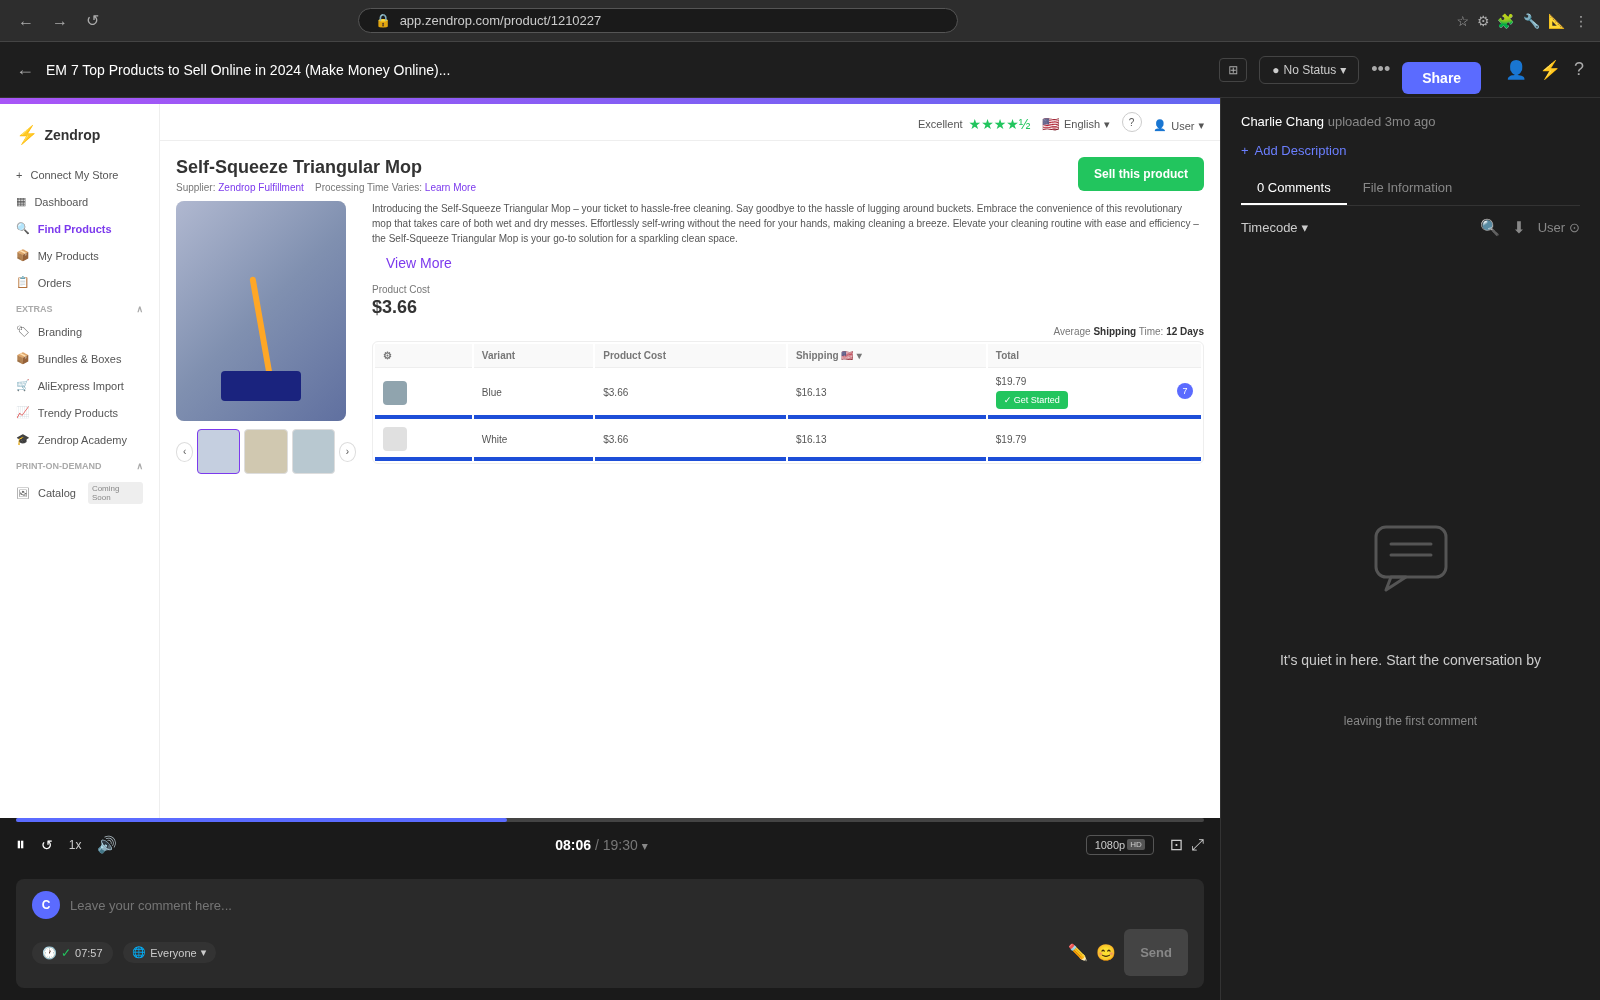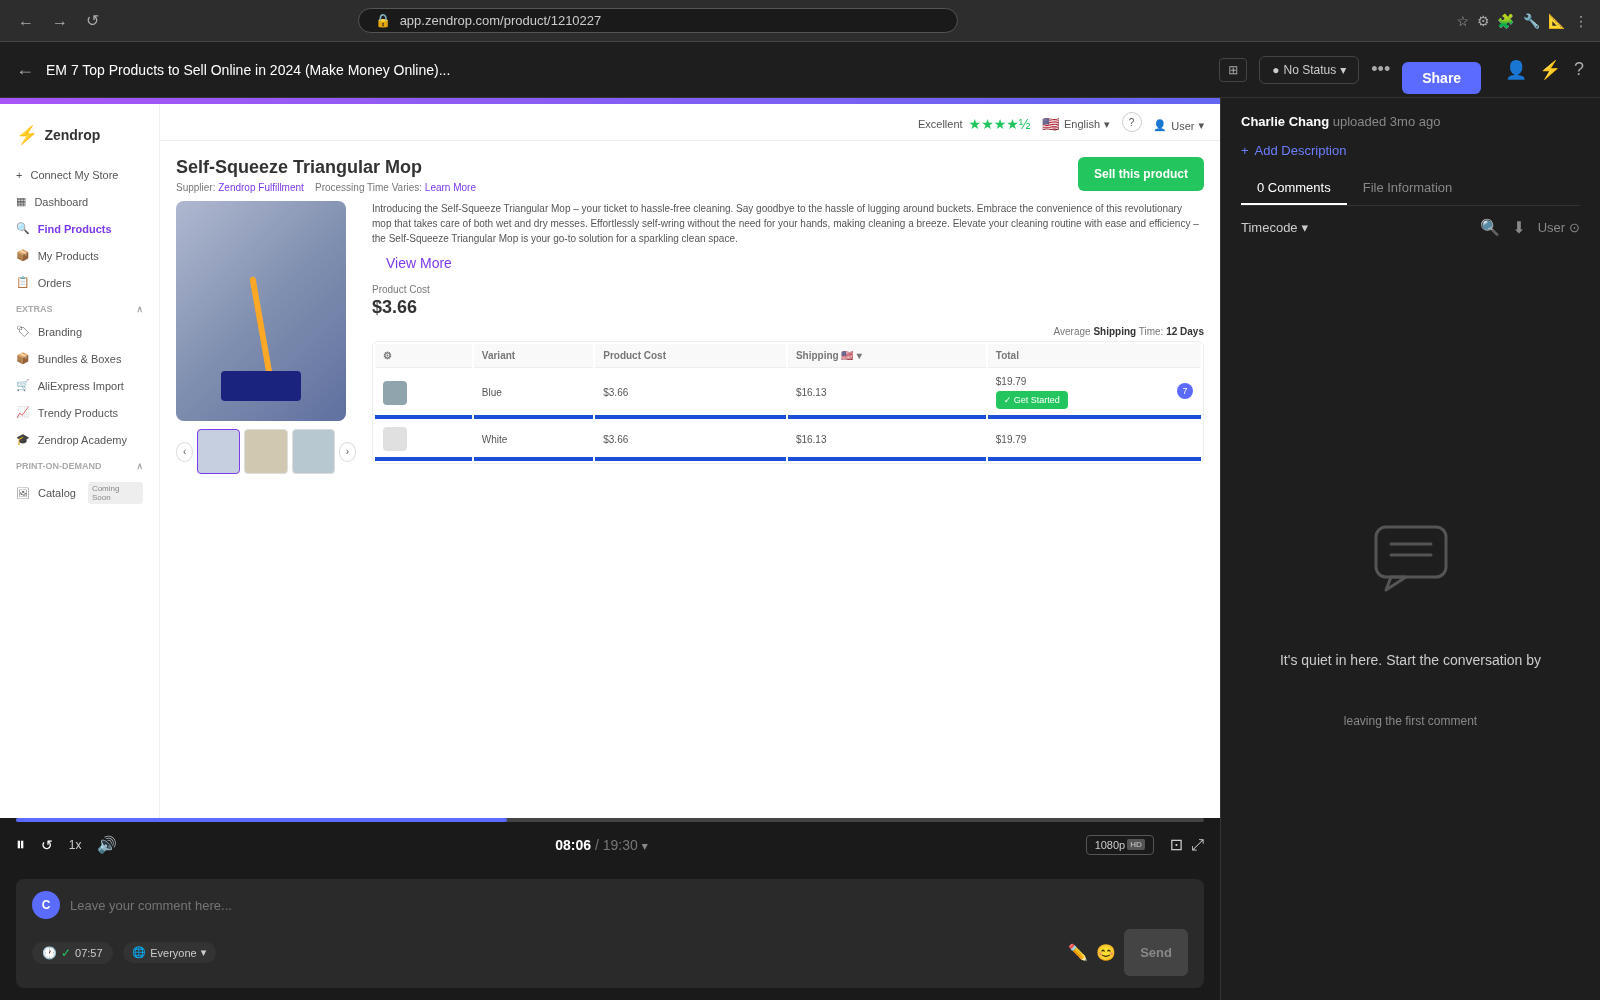--- a/index.html
+++ b/index.html
@@ -109,21 +109,21 @@
     .check-icon { color: #22c55e; font-size: 12px; }
     .audience-btn { background: #333; border-radius: 20px; padding: 4px 10px; font-size: 11px; color: #ccc; display: flex; align-items: center; gap: 4px; cursor: pointer; border: none; }
     .comment-tools { margin-left: auto; display: flex; gap: 8px; align-items: center; }
     .tool-btn { background: none; border: none; color: #888; font-size: 16px; cursor: pointer; }
     .send-btn { background: #444; border: none; border-radius: 6px; color: #888; font-size: 13px; font-weight: 600; padding: 16px 16px; cursor: pointer; }
 
     
     .right-panel { width: 380px; background: #1e1e1e; border-left: 1px solid #333; display: flex; flex-direction: column; overflow: hidden; }
     .panel-header { padding: 16px 20px 0; }
     .uploader-info { font-size: 13px; color: #ccc; margin-bottom: 14px; }
-    .uploader-name { color: #fff; font-weight: 700; text-align: center; }
+    .uploader-name { color: #fff; font-weight: 400; text-align: center; }
     .upload-time { color: #888; }
     .add-desc-btn { display: flex; align-items: center; gap: 6px; color: #6b7fff; font-size: 13px; cursor: pointer; background: none; border: none; margin-bottom: 14px; }
     .panel-tabs { display: flex; border-bottom: 1px solid #333; }
     .panel-tab { padding: 8px 16px; font-size: 13px; cursor: pointer; color: #888; border-bottom: 2px solid transparent; }
     .panel-tab.active { color: #fff; border-bottom-color: #fff; }
     .panel-actions { padding: 12px 20px; display: flex; align-items: center; gap: 10px; }
     .timecode-btn { background: none; border: none; color: #ccc; font-size: 13px; cursor: pointer; display: flex; align-items: center; gap: 4px; }
     .panel-action-icons { margin-left: auto; display: flex; gap: 12px; }
     .panel-icon-btn { background: none; border: none; color: #888; font-size: 16px; cursor: pointer; }
     .hide-btn { background: none; border: none; color: #888; font-size: 13px; cursor: pointer; display: flex; align-items: center; gap: 4px; }

